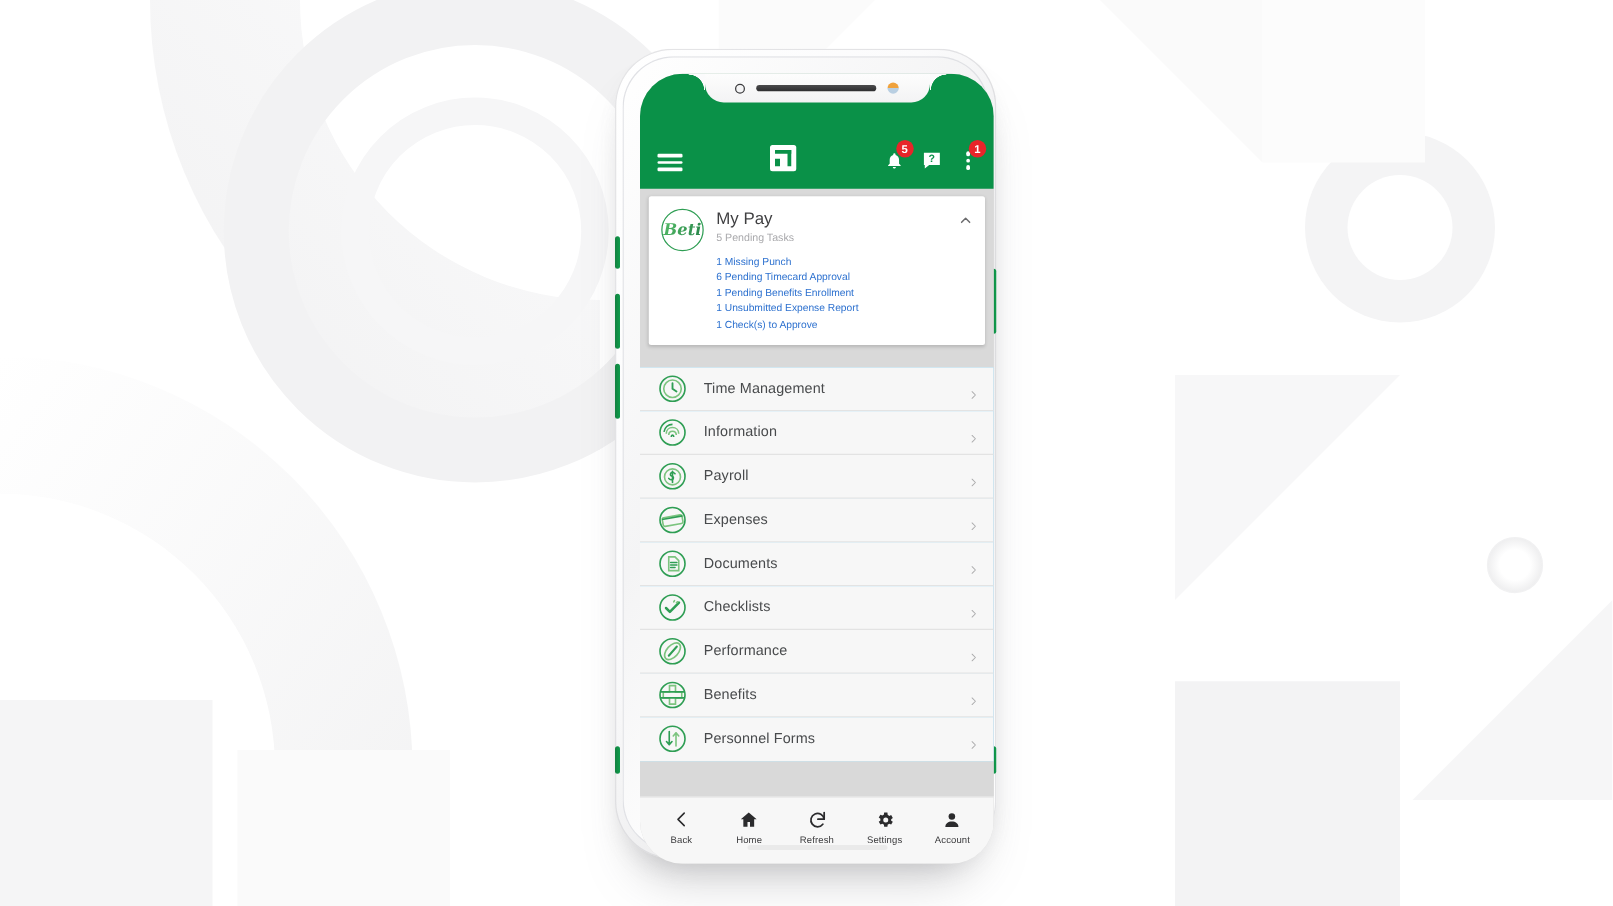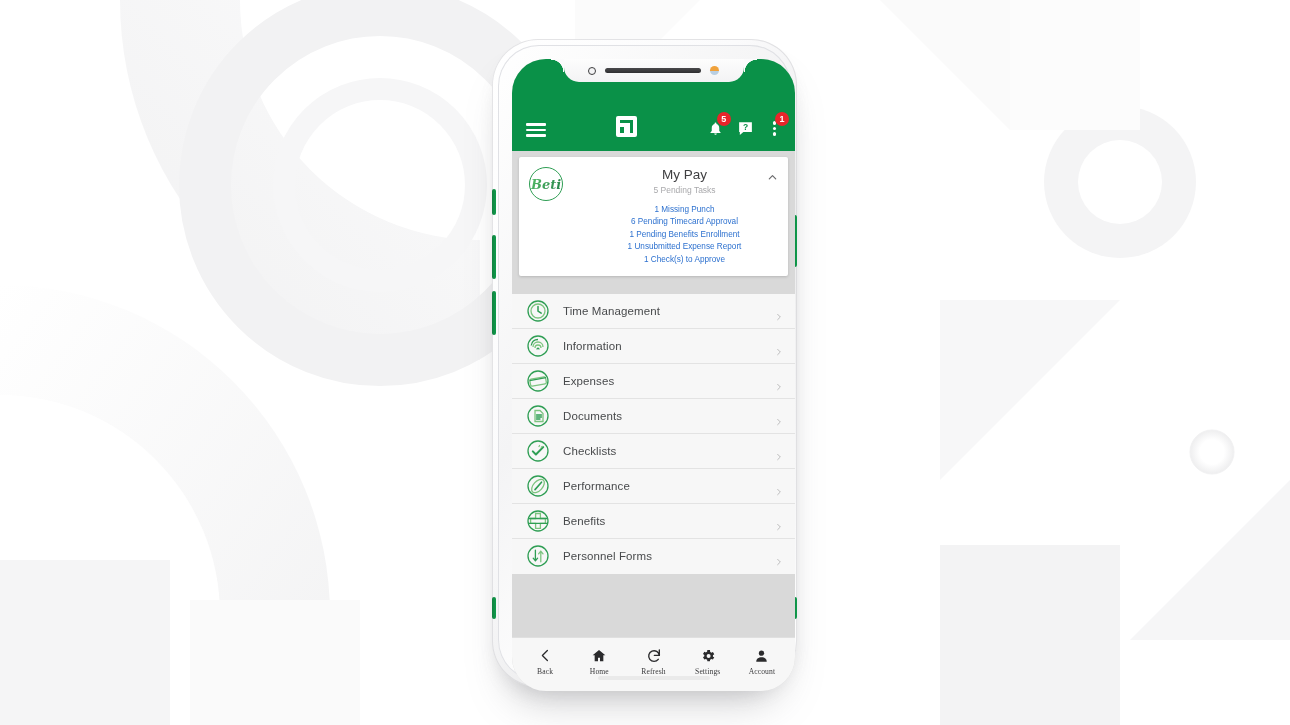--- a/index.html
+++ b/index.html
@@ -141,22 +141,21 @@
   }
 
   
   #mypay-card {
     margin: 6px 7px 0 7px;
     background: #fff;
     border-radius: 2px;
     box-shadow: 0 1px 3px rgba(0,0,0,.16);
     padding: 10px 10px 10px 10px;
     display: flex;
-    gap: 28px;
-    text-align: center;
+    gap: 10px;
   }
   #beti-logo {
     width: 34px; height: 34px; flex: 0 0 34px;
     border-radius: 50%;
     border: 1.6px solid #2f9e54;
     background: #fff;
     display: flex; align-items: center; justify-content: center;
     font-family: "DejaVu Serif", serif;
     font-style: italic; font-weight: bold;
     font-size: 13px;
@@ -199,21 +198,21 @@
     border-top: 1px solid #e0e0e0;
     display: flex; align-items: center;
     padding: 0 6px 6px 6px;
   }
   .nav-item {
     flex: 1; display: flex; flex-direction: column;
     align-items: center; justify-content: center; gap: 3px;
     cursor: pointer;
   }
   .nav-icon { height: 17px; display: flex; align-items: center; justify-content: center; }
-  .nav-label { font-size: 7.6px; color: #3b3b3d; letter-spacing: .1px; font-family: Liberation Serif, serif; }
+  .nav-label { font-size: 7.6px; color: #3b3b3d; letter-spacing: .1px; }
 
   #home-indicator {
     position: absolute; left: 50%; transform: translateX(-50%);
     bottom: 11px; width: 112px; height: 4px;
     border-radius: 3px; background: rgba(0,0,0,.05);
   }
 </style>
 </head>
 <body>
 
@@ -374,20 +373,36 @@
                 </svg>
               </span>
               <span class="mi-label">Information</span>
               <span class="mi-chev">
                 <svg width="8" height="8" viewBox="0 0 24 24" fill="none" stroke="#6f6f71" stroke-width="2.4" stroke-linecap="round" stroke-linejoin="round">
                     <polyline points="8,4 16,12 8,20"></polyline>
                   </svg>
               </span>
             </div>
 
+            <div class="menu-item">
+              <span class="mi-icon">
+                <svg width="24" height="24" viewBox="0 0 24 24" fill="none" stroke="#2f9e54" stroke-width="1.3">
+                  <circle cx="12" cy="12" r="10"></circle>
+                  <circle cx="12" cy="12.5" r="6.4" stroke="#7cc47f"></circle>
+                  <path d="M14 10c-.6-.8-1.6-1.1-2.4-.9-1.6.3-1.8 2.2-.2 2.7 1.7.5 1.9 2.5.1 2.9-1 .2-2-.2-2.5-1" stroke="#2f9e54" stroke-linecap="round"></path>
+                  <path d="M12 8v9" stroke="#2f9e54" stroke-linecap="round"></path>
+                </svg>
+              </span>
+              <span class="mi-label">Payroll</span>
+              <span class="mi-chev">
+                <svg width="8" height="8" viewBox="0 0 24 24" fill="none" stroke="#6f6f71" stroke-width="2.4" stroke-linecap="round" stroke-linejoin="round">
+                    <polyline points="8,4 16,12 8,20"></polyline>
+                  </svg>
+              </span>
+            </div>
 
             <div class="menu-item">
               <span class="mi-icon">
                 <svg width="24" height="24" viewBox="0 0 24 24" fill="none" stroke="#2f9e54" stroke-width="1.3">
                   <circle cx="12" cy="12" r="10"></circle>
                   <rect x="4" y="9" width="16" height="7" rx="1.4" transform="rotate(-10 12 12)" stroke="#7cc47f"></rect>
                   <path d="M3.6 11.6l16.4-2.9" stroke="#2f9e54"></path>
                 </svg>
               </span>
               <span class="mi-label">Expenses</span>

